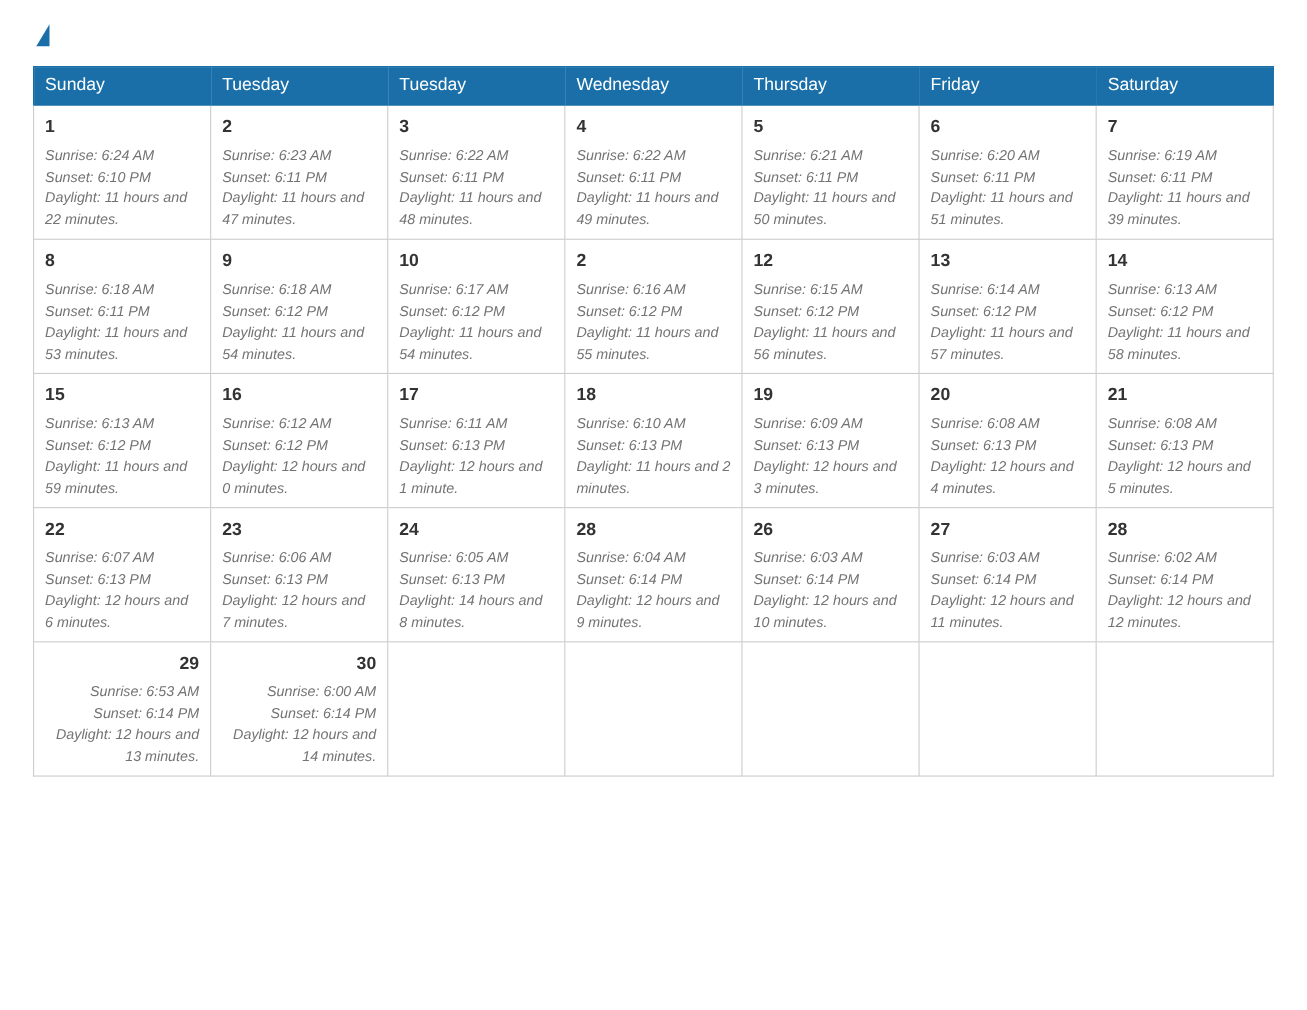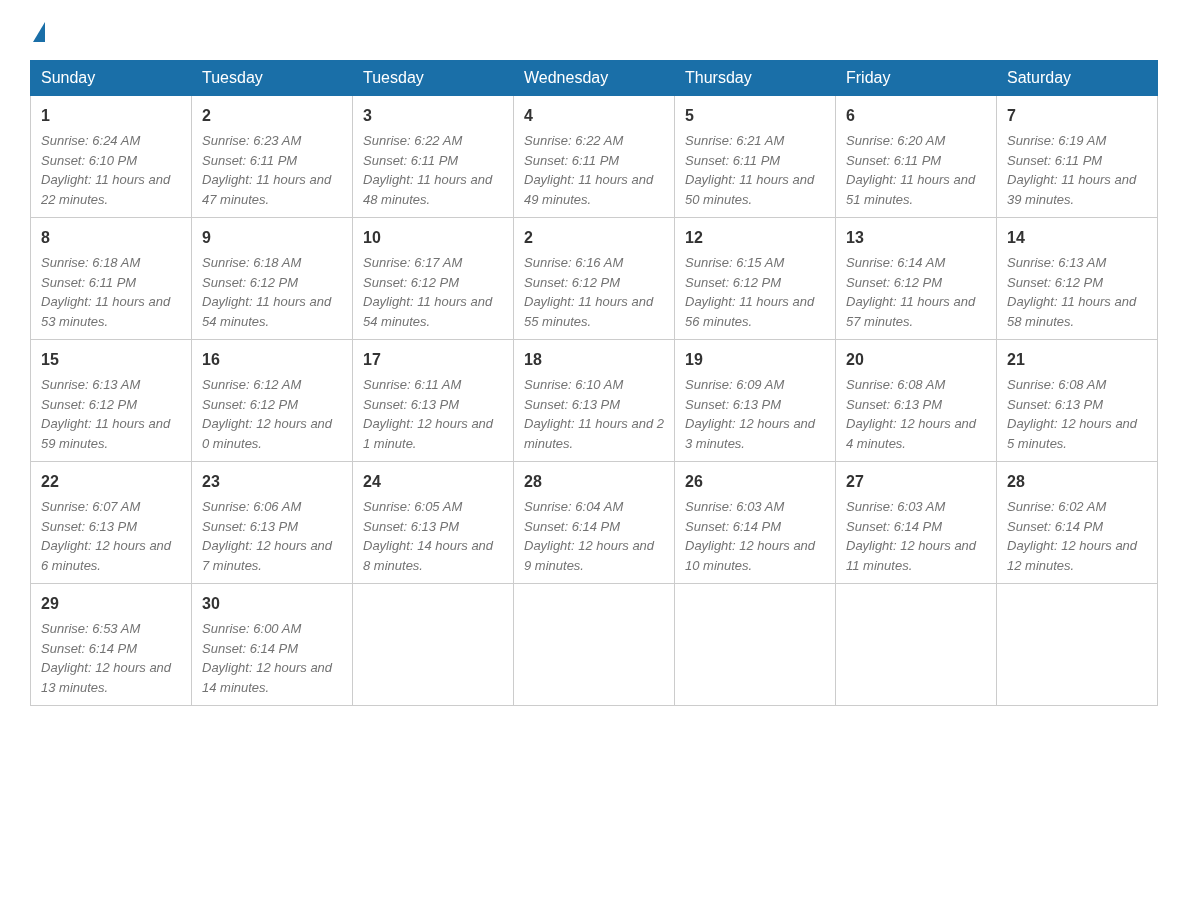--- a/index.html
+++ b/index.html
@@ -89,20 +89,21 @@
     .calendar td .day-info {
       color: #737373;
       font-size: 13px;
       font-style: italic;
     }
     .calendar tr.week-row td {
       height: 110px;
     }
     .calendar .last-row td {
       height: 110px;
+      text-align: right;
     }
     .empty-cell {
       background: #fff;
       border: 1px solid #ccc;
     }
   </style>
 </head>
 <body>
 
 <div class="header">

